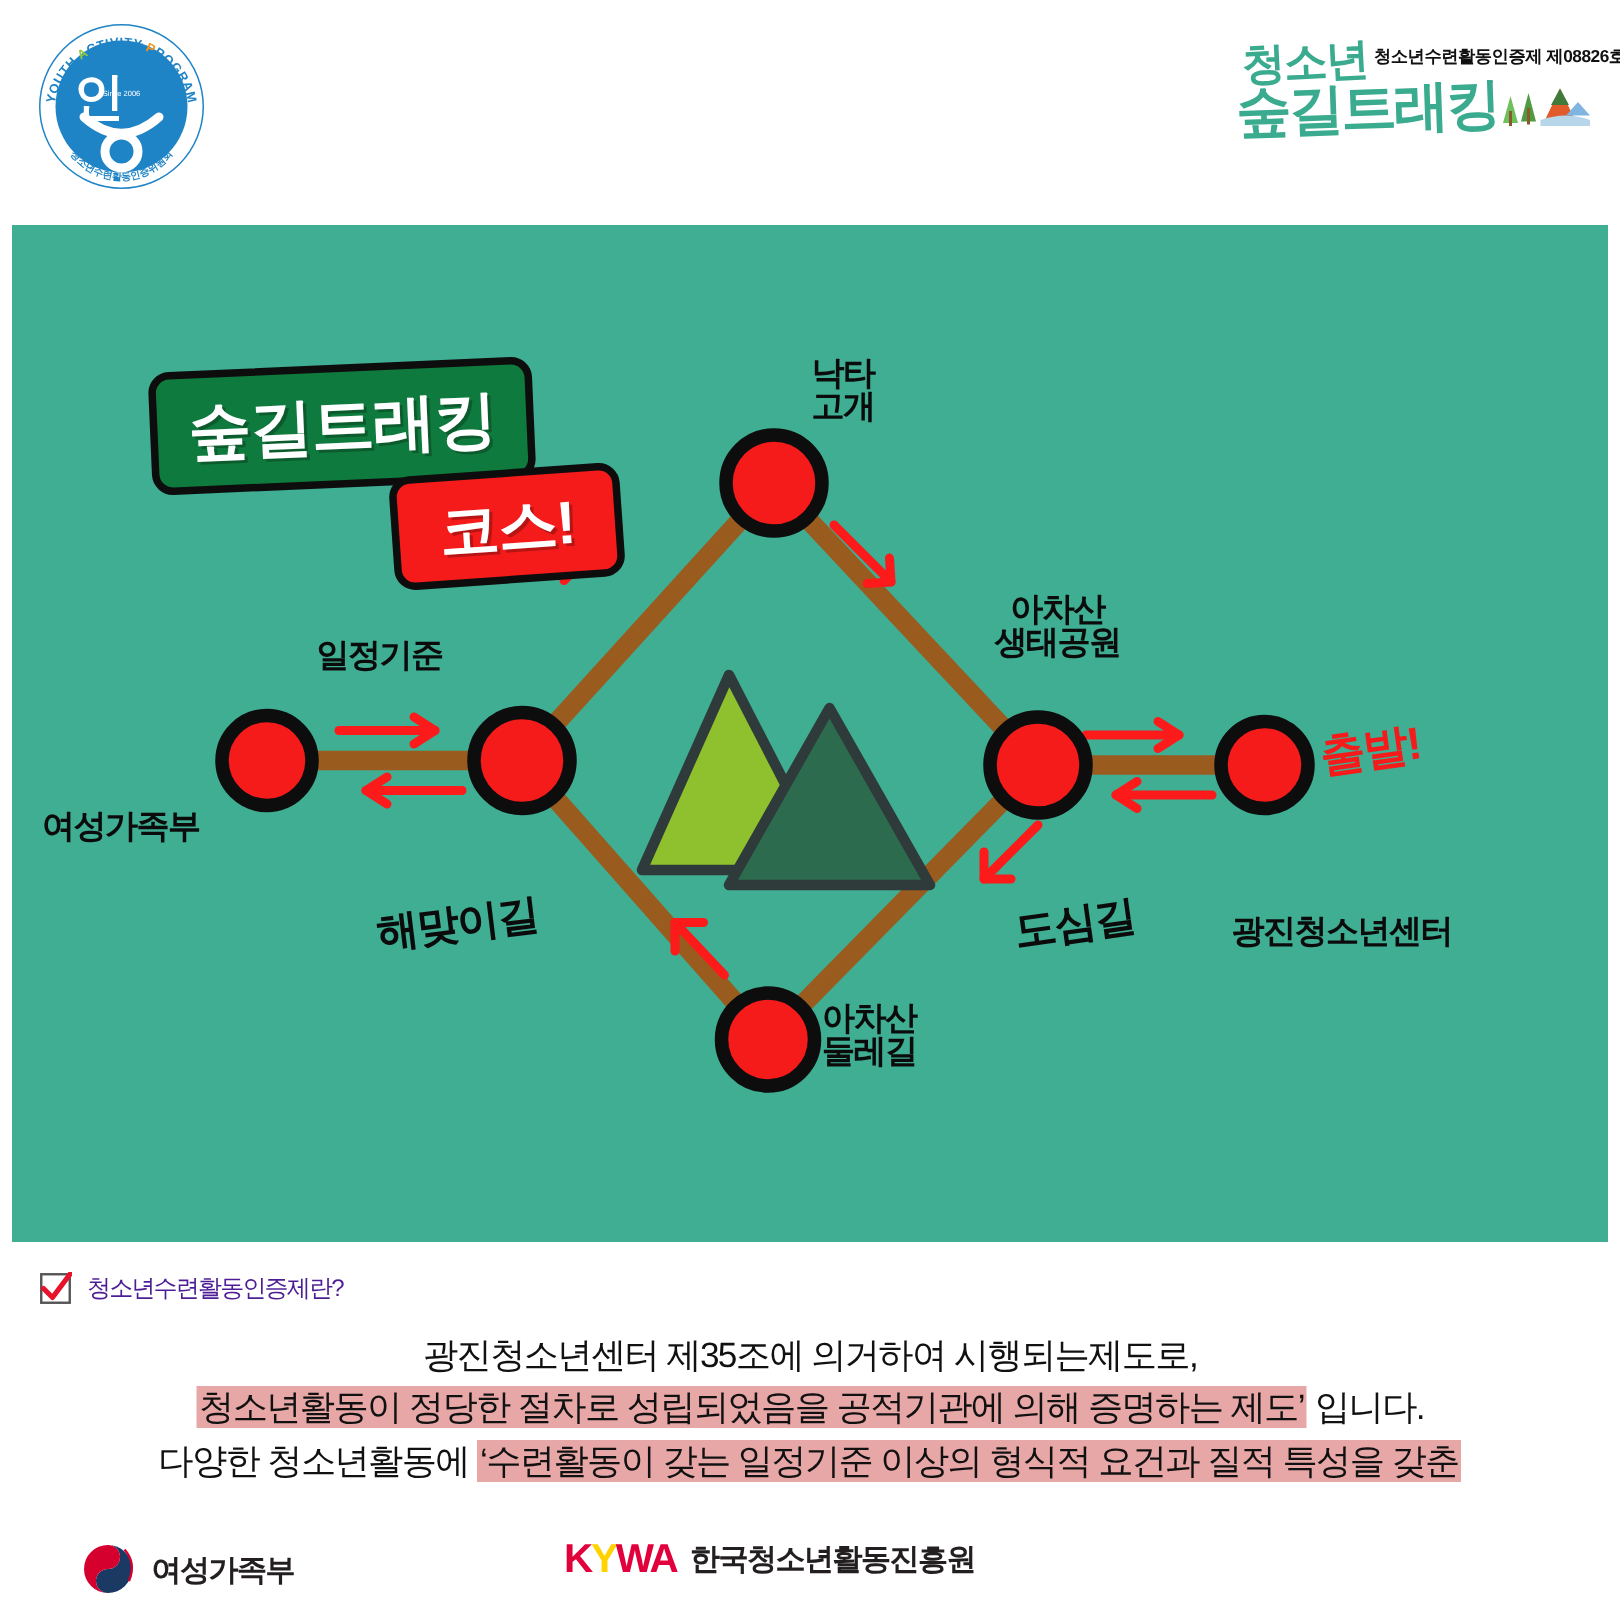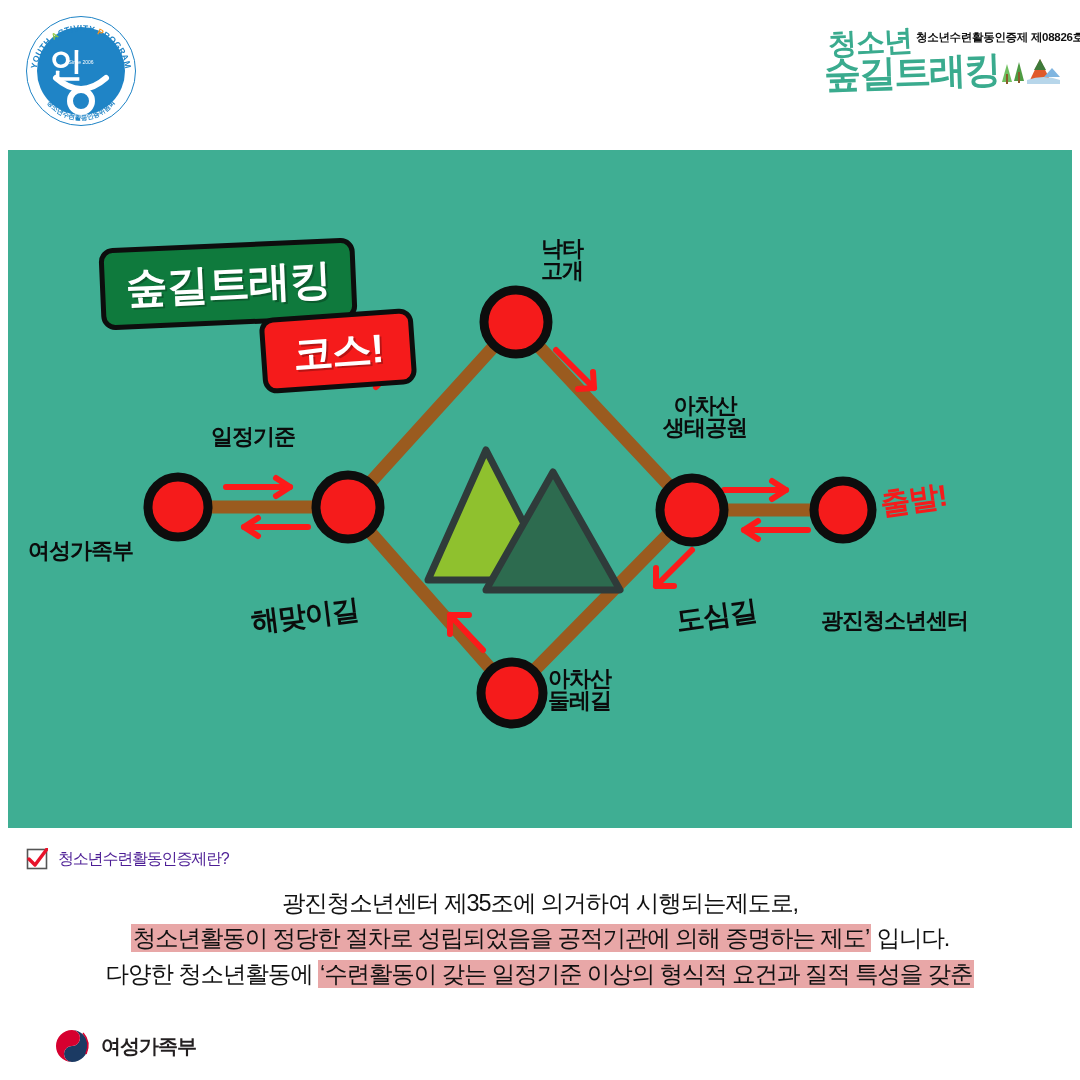--- a/index.html
+++ b/index.html
@@ -381,14 +381,18 @@
 
   <div class="f-item f-mogef">
     <svg width="40" height="40" viewBox="0 0 40 40">
       <path d="M 20,4 A 16,16 0 0 1 20,36 A 8,8 0 0 1 20,20 A 8,8 0 0 0 20,4 Z" fill="#1b3a63"></path>
       <path d="M 20,36 A 16,16 0 0 1 20,4 A 8,8 0 0 1 20,20 A 8,8 0 0 0 20,36 Z" fill="#d6002f"></path>
       <path d="M 31,7 Q 39,16 34,28" stroke="#d6002f" stroke-width="1.6" fill="none"></path>
     </svg>
     <span class="f-text">여성가족부</span>
   </div>
 
+  <div class="f-item f-kywa">
+    <span class="kywa-mark"><span>K</span><span class="v1">Y</span><span>WA</span></span>
+    <span class="f-text">한국청소년활동진흥원</span>
+  </div>
 
 </div>
 
 </body></html>

